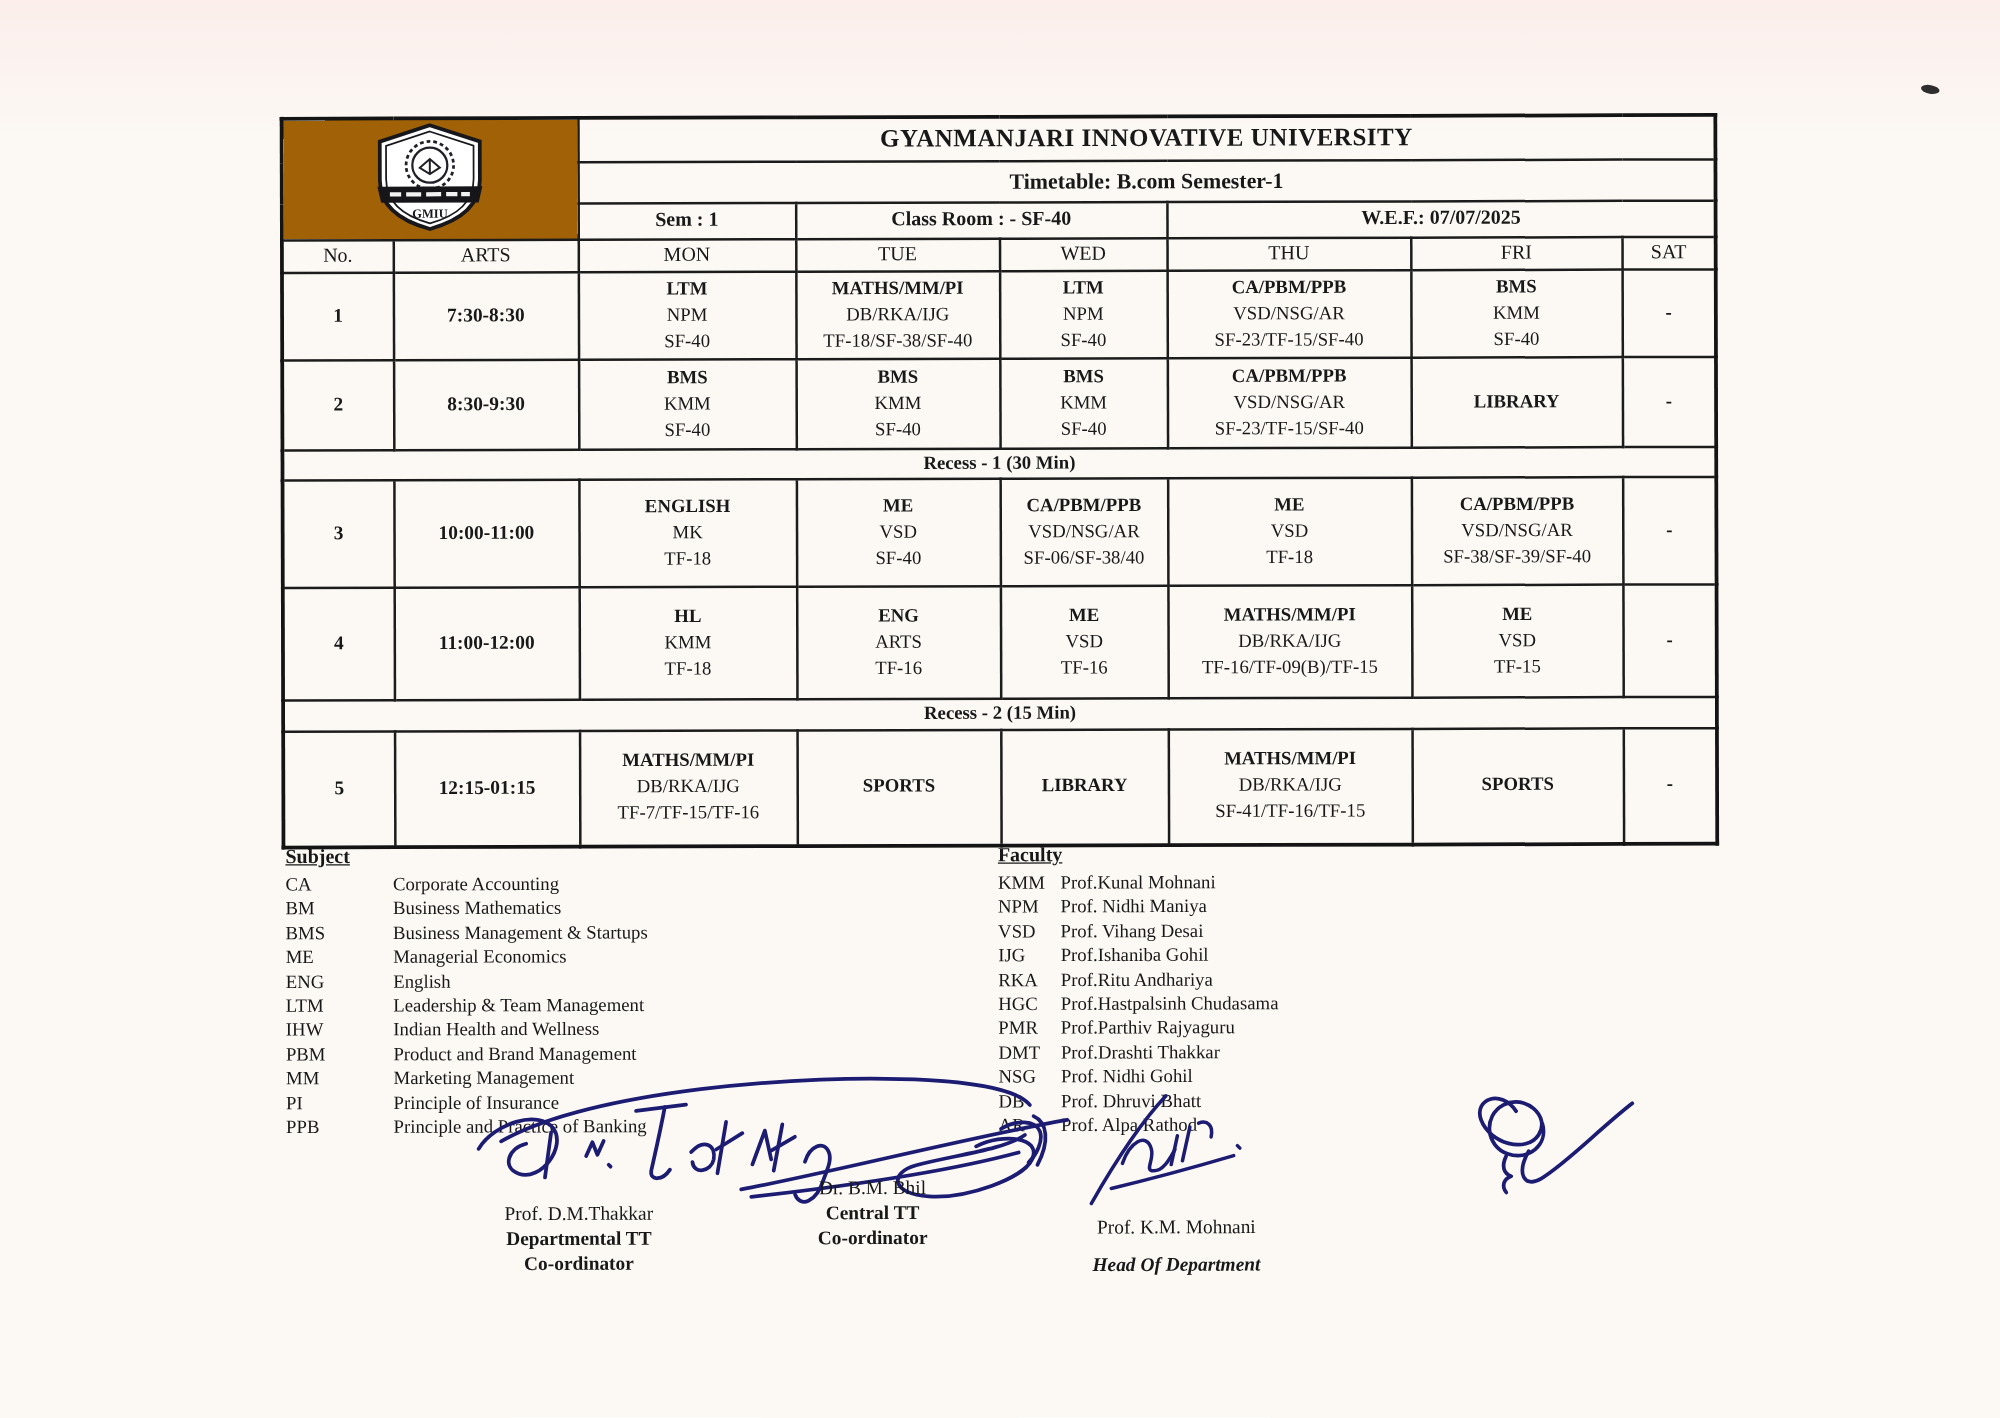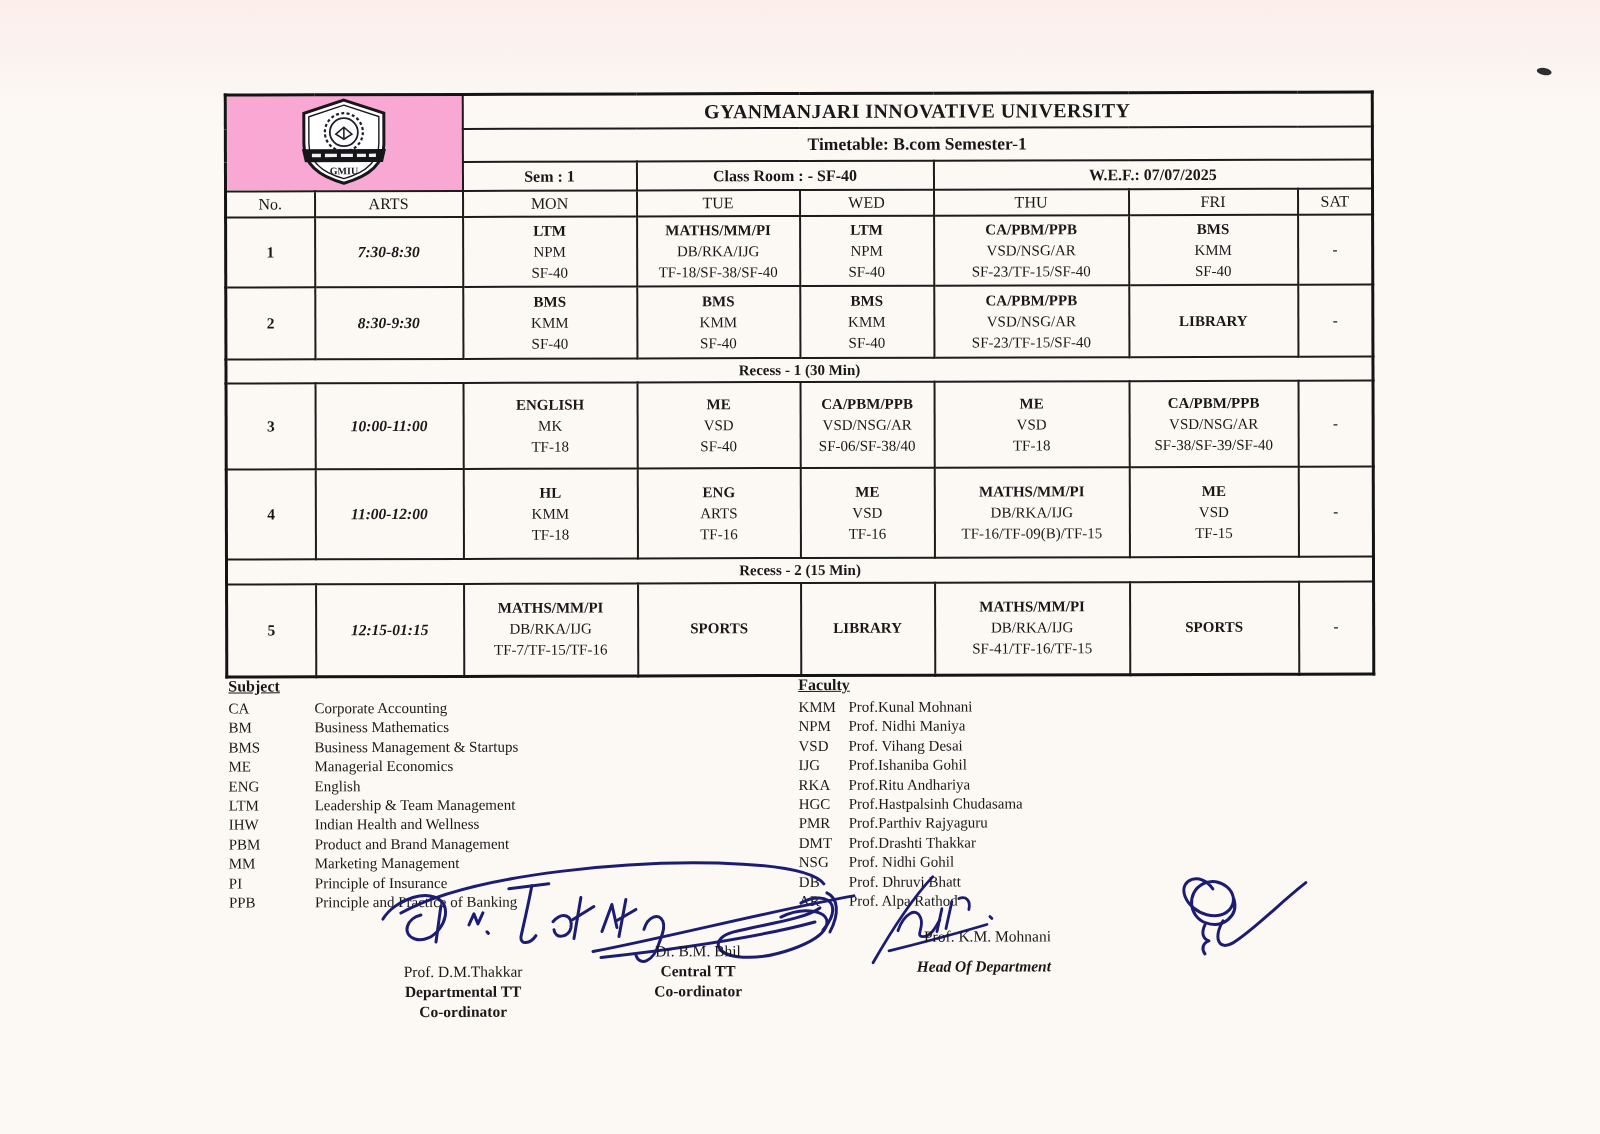--- a/index.html
+++ b/index.html
@@ -24,45 +24,45 @@
     border-collapse:collapse; table-layout:fixed;
     border:3px solid #141414;
   }
   .tt td{ border:2px solid #1c1c1c; text-align:center; vertical-align:middle; padding:0 2px; overflow:hidden; }
   .row-a{height:34px} .row-b{height:32px} .row-c{height:28px} .row-d{height:26px}
   .uni-title{ font-size:20px; font-weight:bold; letter-spacing:.4px; }
   .sub-title{ font-size:17.5px; font-weight:bold; }
   .meta-cell{ font-size:16px; font-weight:bold; }
   .day-hdr{ font-size:16px; font-weight:normal; }
   .no-cell{ font-size:15.5px; font-weight:bold; }
-  .time-cell{ font-size:15.5px; font-weight:bold;font-style:italic; }
+  .time-cell{ font-size:15.5px; font-weight:bold; }
   .slot-cell .line{ font-size:15px; line-height:21px; }
   .slot-cell .line.b1{ font-weight:bold; }
   .recess-cell{ font-size:15px; font-weight:bold; }
-  .logo-cell{ background:#f9a8d4; }
+  .logo-cell{ background:#a16207; }
 
   
   .legend-block{ position:absolute; top:676px; }
   .legend-subject{ left:228px; width:560px; }
   .legend-faculty{ left:798px; width:520px; }
   .legend-title{ font-size:16px; font-weight:bold; text-decoration:underline; margin-bottom:4px; }
   .lg-row{ display:flex; font-size:15px; line-height:19.4px; }
   .legend-subject .lg-code{ width:86px; flex:0 0 86px; }
   .legend-faculty .lg-code{ width:50px; flex:0 0 50px; }
   .lg-name{ flex:1; }
 
   
   .ink-layer{ position:absolute; left:0; top:0; width:1600px; height:1134px; pointer-events:none; }
   .sig-text{ position:absolute; text-align:center; font-size:15.5px; line-height:20px; }
   .sig-text .sig-name{ font-weight:normal; }
   .sig-text .sig-role{ font-weight:bold; }
   .sig-text.gap .sig-role{ margin-top:10px;font-style:italic; }
   .st1{ left:352px; top:941px; width:220px;margin-top:20px; }
   .st2{ left:597px; top:941px; width:200px; }
-  .st3{ left:830px; top:927px; width:220px;text-align:right; }
+  .st3{ left:830px; top:973px; width:220px; }
   .st4{ left:1093px; top:941px; width:250px; }
 </style>
 </head>
 <body>
 
 <div class="page">
   <div class="sheet">
 
     <div class="speck"></div>
 

